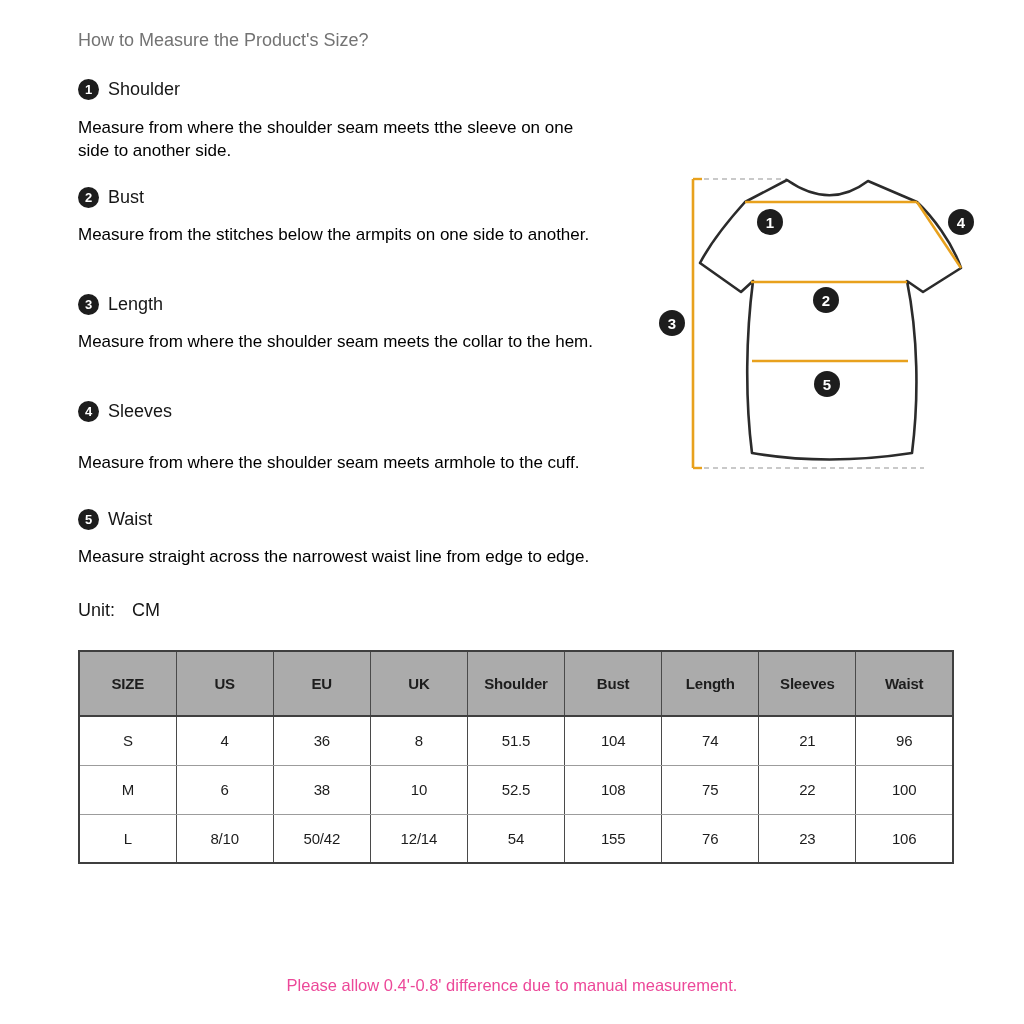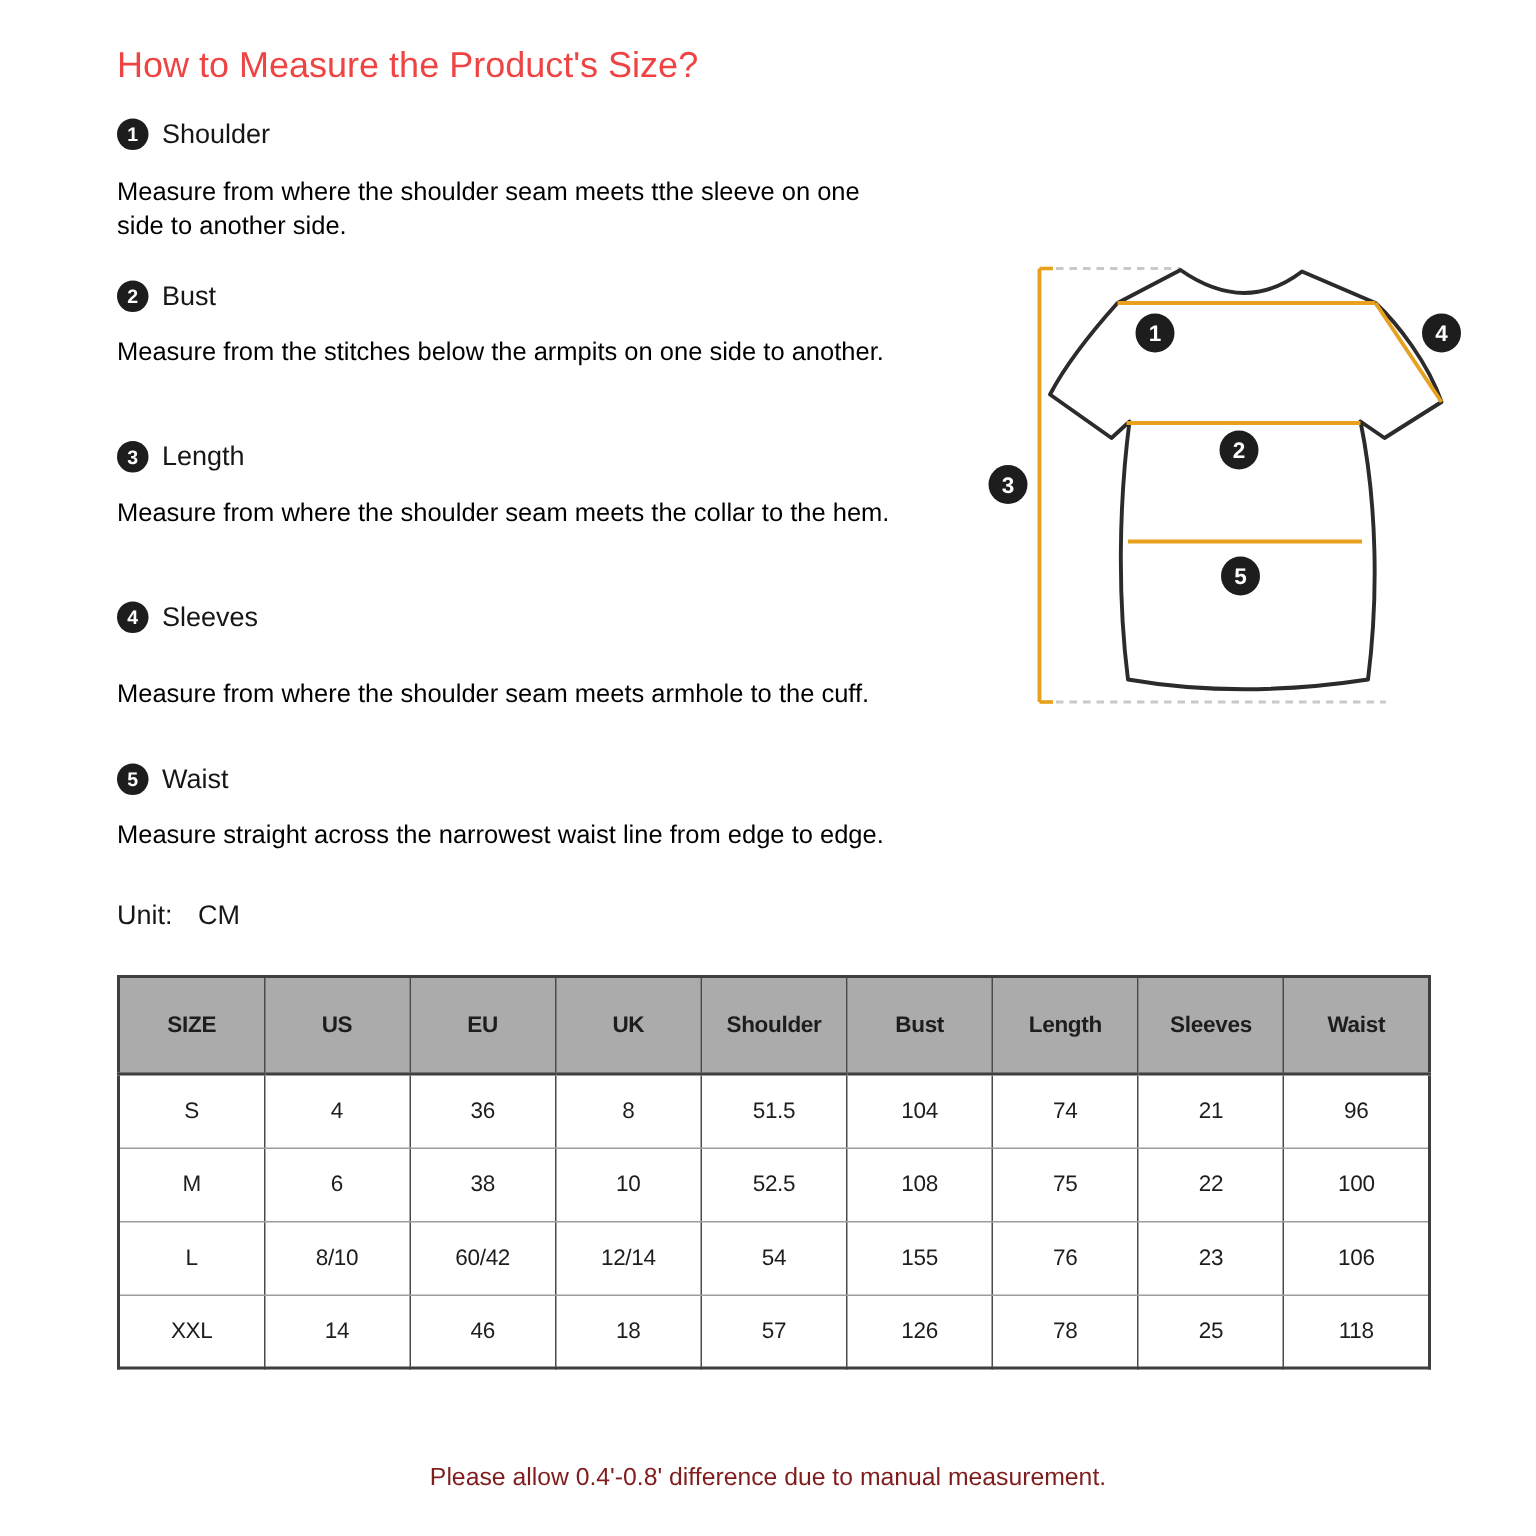--- a/index.html
+++ b/index.html
@@ -6,21 +6,21 @@
   html, body { width: 1024px; height: 1024px; background: #ffffff; }
   body {
     position: relative;
     font-family: "Liberation Sans", sans-serif;
     color: #1c1c1c;
     overflow: hidden;
   }
 
   .page-title {
     position: absolute; left: 78px; top: 30px;
-    font-size: 24px; color: #ef4444;
+    font-size: 18px; color: #737373;
   }
 
   .instruction { position: absolute; left: 78px; width: 540px; }
   .instruction-head { display: flex; align-items: center; gap: 9px; }
   .num-badge {
     width: 21px; height: 21px; border-radius: 50%;
     background: #1d1d1d; color: #ffffff;
     display: inline-flex; align-items: center; justify-content: center;
     font-size: 13px; font-weight: bold; flex: 0 0 auto;
   }
@@ -48,21 +48,21 @@
     height: 65px; background: #ababab; font-size: 15px; font-weight: bold;
     border-bottom: 2px solid #3f3f3f;
   }
   table.size-chart td {
     height: 49px; font-size: 15px;
     border-top: 1px solid #9c9c9c; border-bottom: 1px solid #9c9c9c;
   }
 
   .footer-note {
     position: absolute; left: 0; top: 976px; width: 1024px;
-    text-align: center; font-size: 16.5px; color: #7f1d1d;
+    text-align: center; font-size: 16.5px; color: #ec4899;
   }
 
   .diagram { position: absolute; left: 640px; top: 150px; width: 384px; height: 340px; }
 </style>
 </head>
 <body>
 
 <div class="page-title">How to Measure the Product's Size?</div>
 
 <div class="instruction" style="top:79px">
@@ -193,35 +193,24 @@
       <td>10</td>
       <td>52.5</td>
       <td>108</td>
       <td>75</td>
       <td>22</td>
       <td>100</td>
     </tr>
     <tr>
       <td>L</td>
       <td>8/10</td>
-      <td>60/42</td>
+      <td>50/42</td>
       <td>12/14</td>
       <td>54</td>
       <td>155</td>
       <td>76</td>
       <td>23</td>
       <td>106</td>
     </tr>
-    <tr>
-      <td>XXL</td>
-      <td>14</td>
-      <td>46</td>
-      <td>18</td>
-      <td>57</td>
-      <td>126</td>
-      <td>78</td>
-      <td>25</td>
-      <td>118</td>
-    </tr>
   </tbody>
 </table>
 
 <div class="footer-note">Please allow 0.4'-0.8' difference due to manual measurement.</div>
 
 </body></html>

